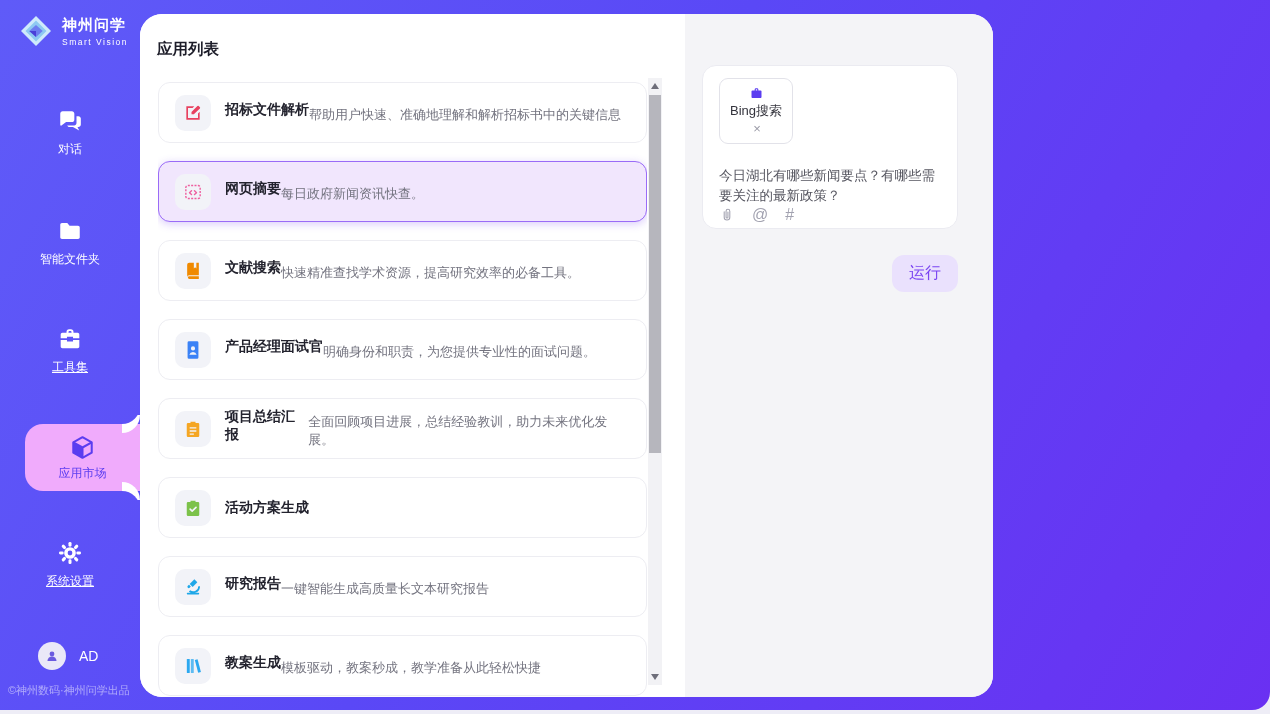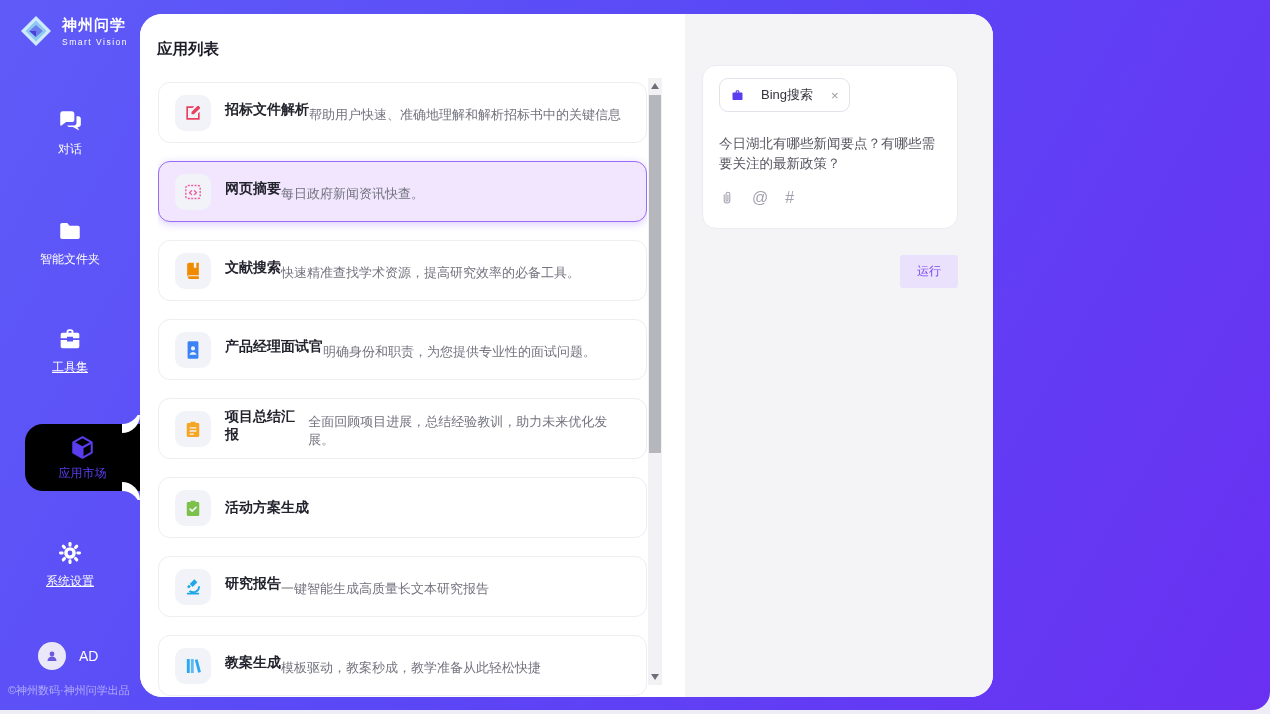--- a/index.html
+++ b/index.html
@@ -17,21 +17,21 @@
   .logo { position:absolute; top:13px; left:18px; display:flex; align-items:center; gap:8px; }
   .logo svg { width:36px; height:36px; }
   .logo-title { font-size:15px; font-weight:700; letter-spacing:1px; }
   .logo-sub { font-size:8.5px; letter-spacing:1.5px; margin-top:2px; }
   .nav-item { position:absolute; left:0; width:140px; display:flex; flex-direction:column; align-items:center; cursor:pointer; }
   .nav-item svg { width:26px; height:26px; color:#fff; }
   .nav-label { margin-top:7px; font-size:12px; color:#fff; }
   .nav-label.u { text-decoration:underline; }
   
   .active-bubble { position:absolute; left:25px; right:0; top:424px; height:67px;
-    background:#000000; border-radius:18px 0 0 18px; display:flex; flex-direction:column;
+    background:#f0abfc; border-radius:18px 0 0 18px; display:flex; flex-direction:column;
     align-items:center; justify-content:center; cursor:pointer; }
   .active-bubble::before, .active-bubble::after { content:""; position:absolute; right:0; width:18px; height:18px; }
   .active-bubble::before { top:-18px; border-bottom-right-radius:18px; box-shadow:0 9px 0 0 #fff; }
   .active-bubble::after  { bottom:-18px; border-top-right-radius:18px; box-shadow:0 -9px 0 0 #fff; }
   .active-bubble svg { width:27px; height:27px; color:#5b3df0; }
   .active-bubble .nav-label { color:#5b3df0; margin-top:4px; }
 
   .user-row { position:absolute; left:38px; bottom:40px; display:flex; align-items:center; gap:13px; }
   .avatar { width:28px; height:28px; border-radius:50%; background:#eae8f8; display:flex; align-items:center; justify-content:center; }
   .avatar svg { width:16px; height:16px; color:#6b5ae0; }
@@ -61,31 +61,31 @@
   .scroll-arrow { position:absolute; left:0; width:14px; height:14px; display:flex; align-items:center; justify-content:center; cursor:pointer; }
   .scroll-arrow.up { top:1px; } .scroll-arrow.down { bottom:1px; }
   .tri-up { width:0; height:0; border-left:4px solid transparent; border-right:4px solid transparent; border-bottom:6px solid #6e6e7a; }
   .tri-down { width:0; height:0; border-left:4px solid transparent; border-right:4px solid transparent; border-top:6px solid #6e6e7a; }
   .thumb { position:absolute; left:1px; top:17px; width:12px; height:358px; background:#b6b6bd; cursor:grab; }
 
   
   .detail-panel { position:relative; flex:1; background:#f4f4f7; padding:25px 35px 0 17px; }
   .detail-card { margin-top:26px; height:164px; background:#fff; border:1px solid #ebebf1;
     border-radius:14px; padding:12px 16px; display:flex; flex-direction:column; }
-  .tag { display:inline-flex; align-items:center; gap:16px; align-self:flex-start;
-    border:1px solid #e2e2e9; border-radius:9px; padding:7px 10px; background:#fff; cursor:default; }
+  .tag { display:inline-flex; align-items:center; gap:1px; align-self:flex-start;
+    border:1px solid #e2e2e9; border-radius:9px; padding:7px 10px; background:#fff; cursor:default;flex-direction:column; }
   .tag svg { width:15px; height:15px; color:#5b3df0; }
   .tag-label { font-size:13px; color:#33333c; }
   .tag-close { font-size:13px; color:#9a9aa6; margin-left:2px; cursor:pointer; }
   .prompt { margin-top:22px; font-size:13.5px; color:#55555f; line-height:1.5; }
   .input-tools { margin-top:auto; margin-bottom:10px; display:flex; align-items:center; gap:17px; }
   .input-tools .tool { color:#a2a2b0; font-size:15px; line-height:1; cursor:pointer; display:flex; align-items:center; }
   .input-tools svg { width:16px; height:16px; }
   .run-row { display:flex; justify-content:flex-end; margin-top:26px; }
-  .run-btn { background:#eae1fd; color:#7b45f2; font-size:12px; border:none; border-radius:3px;
+  .run-btn { background:#eae1fd; color:#7b45f2; font-size:16px; border:none; border-radius:12px;
     padding:8px 17px; cursor:pointer; font-family:Liberation Sans, sans-serif; }
 </style>
 </head>
 <body>
 
 <div class="stage">
   <div class="frame"></div>
 
   <div class="sidebar">
     <div class="logo">

